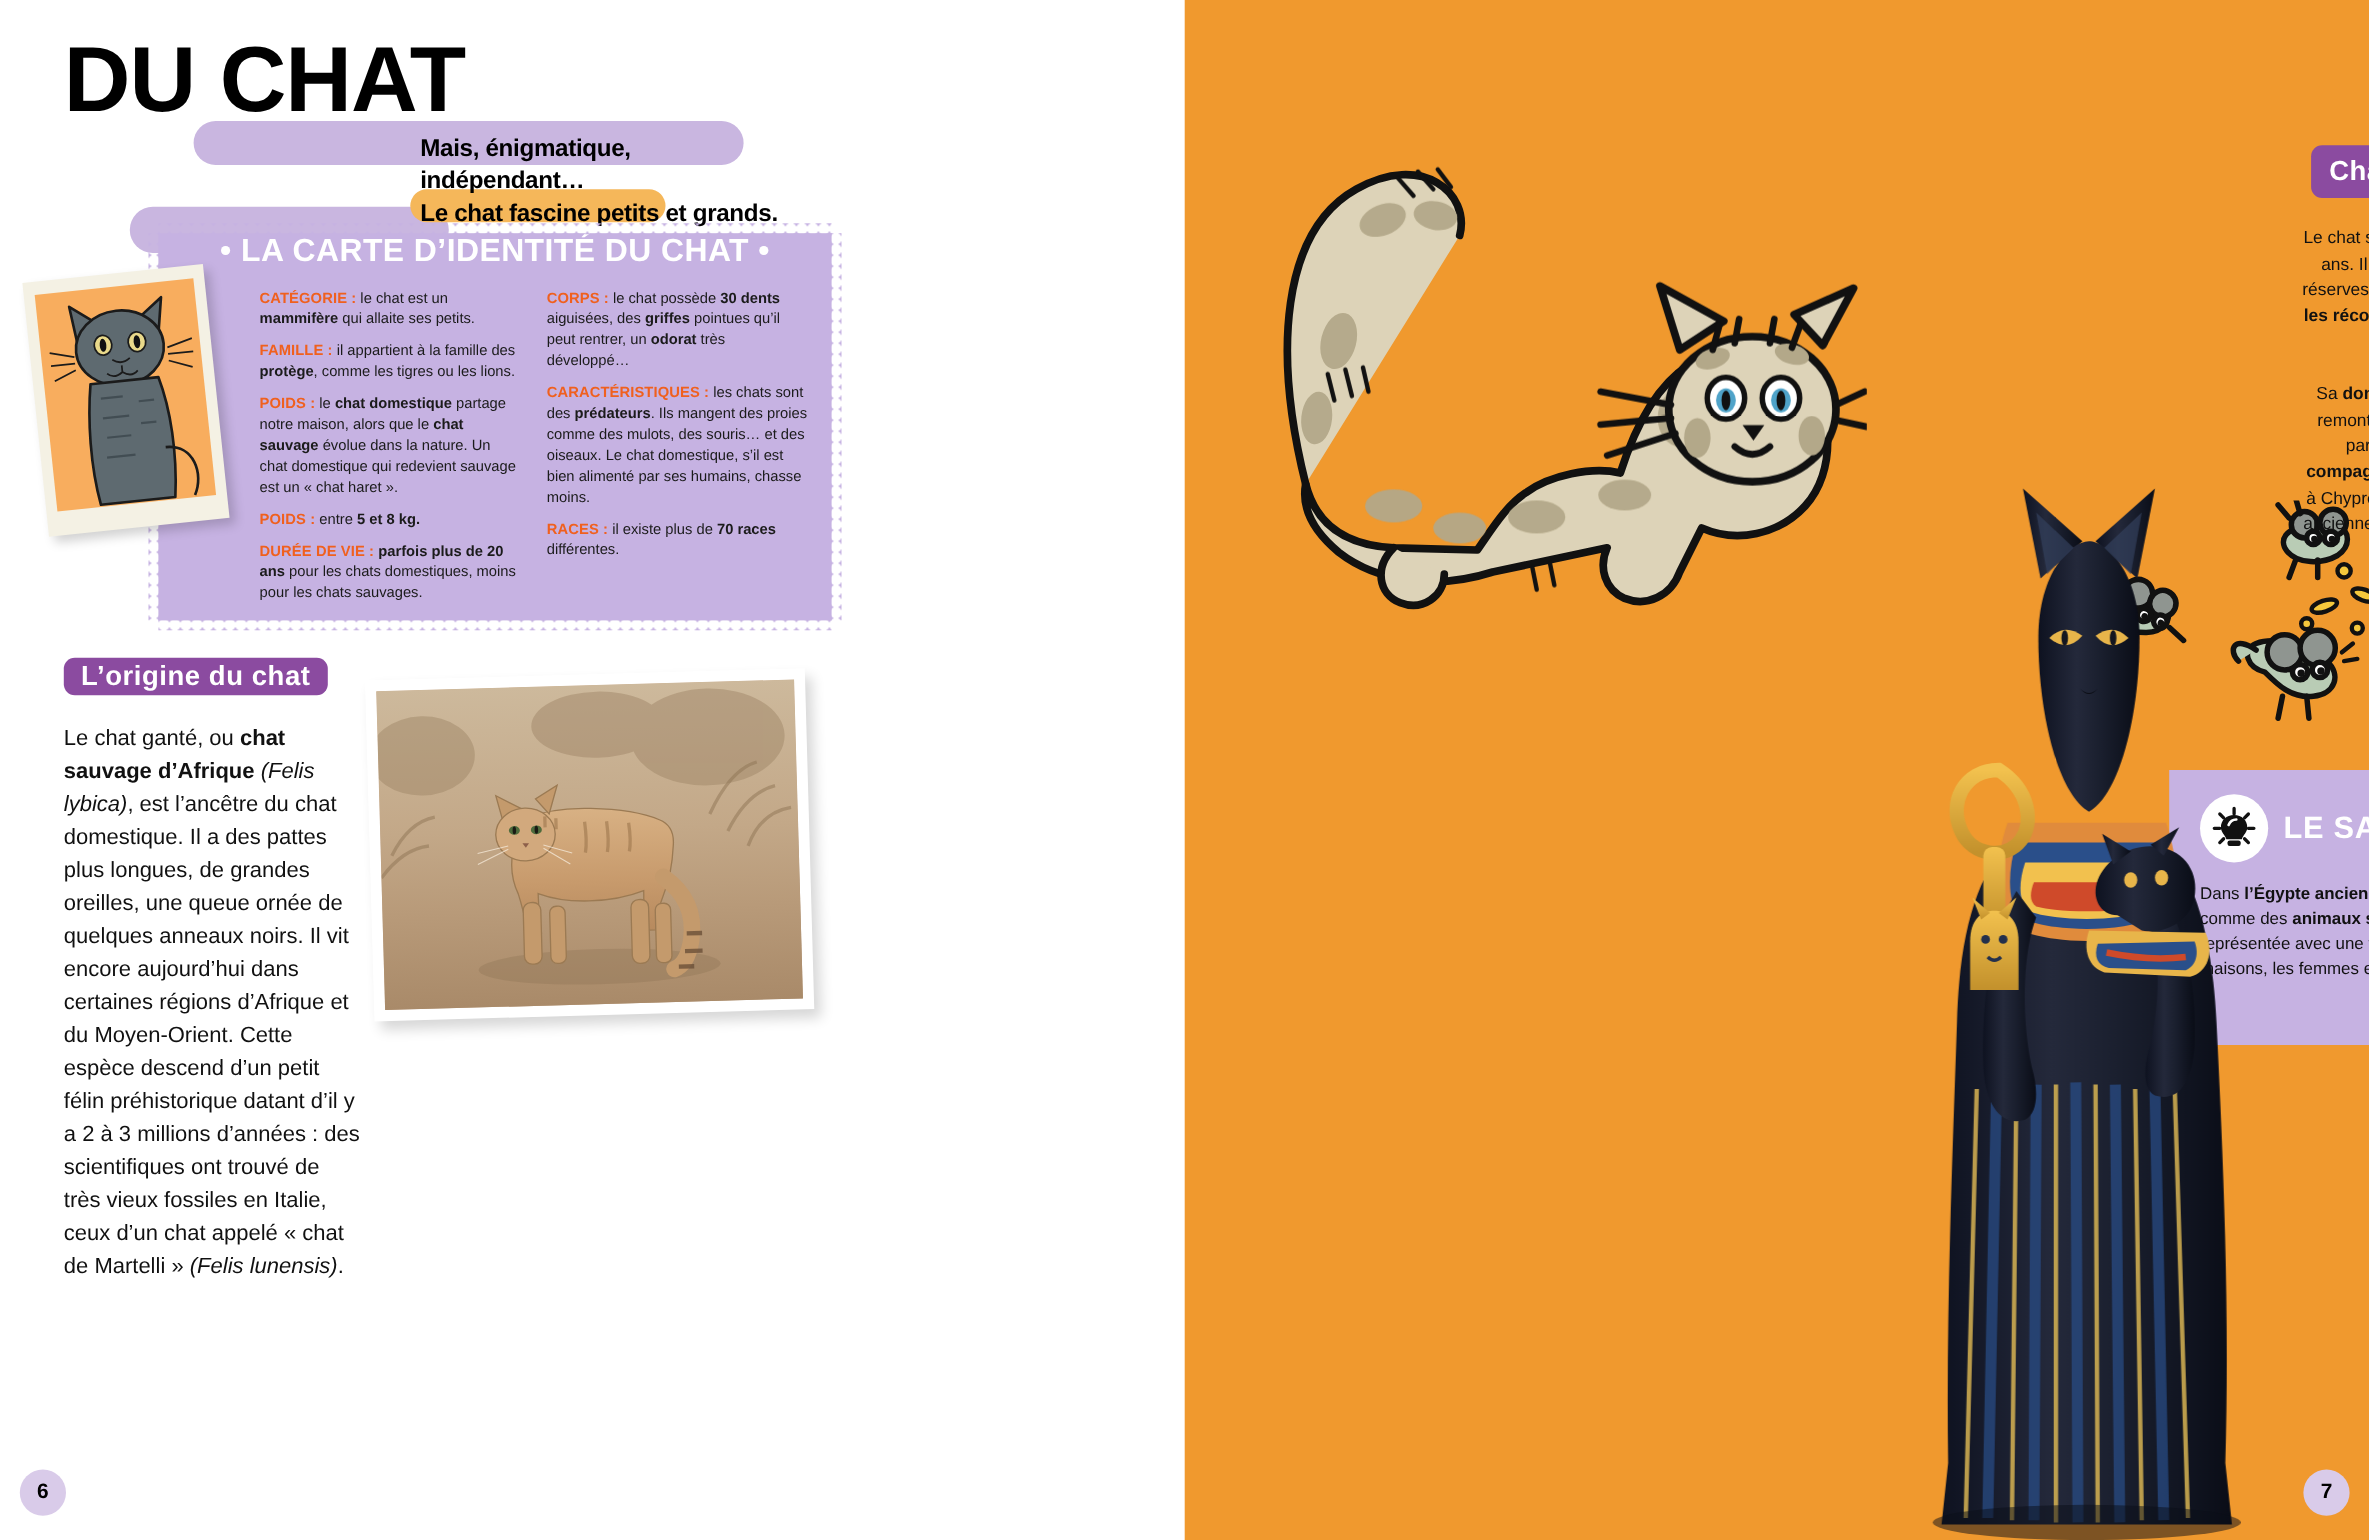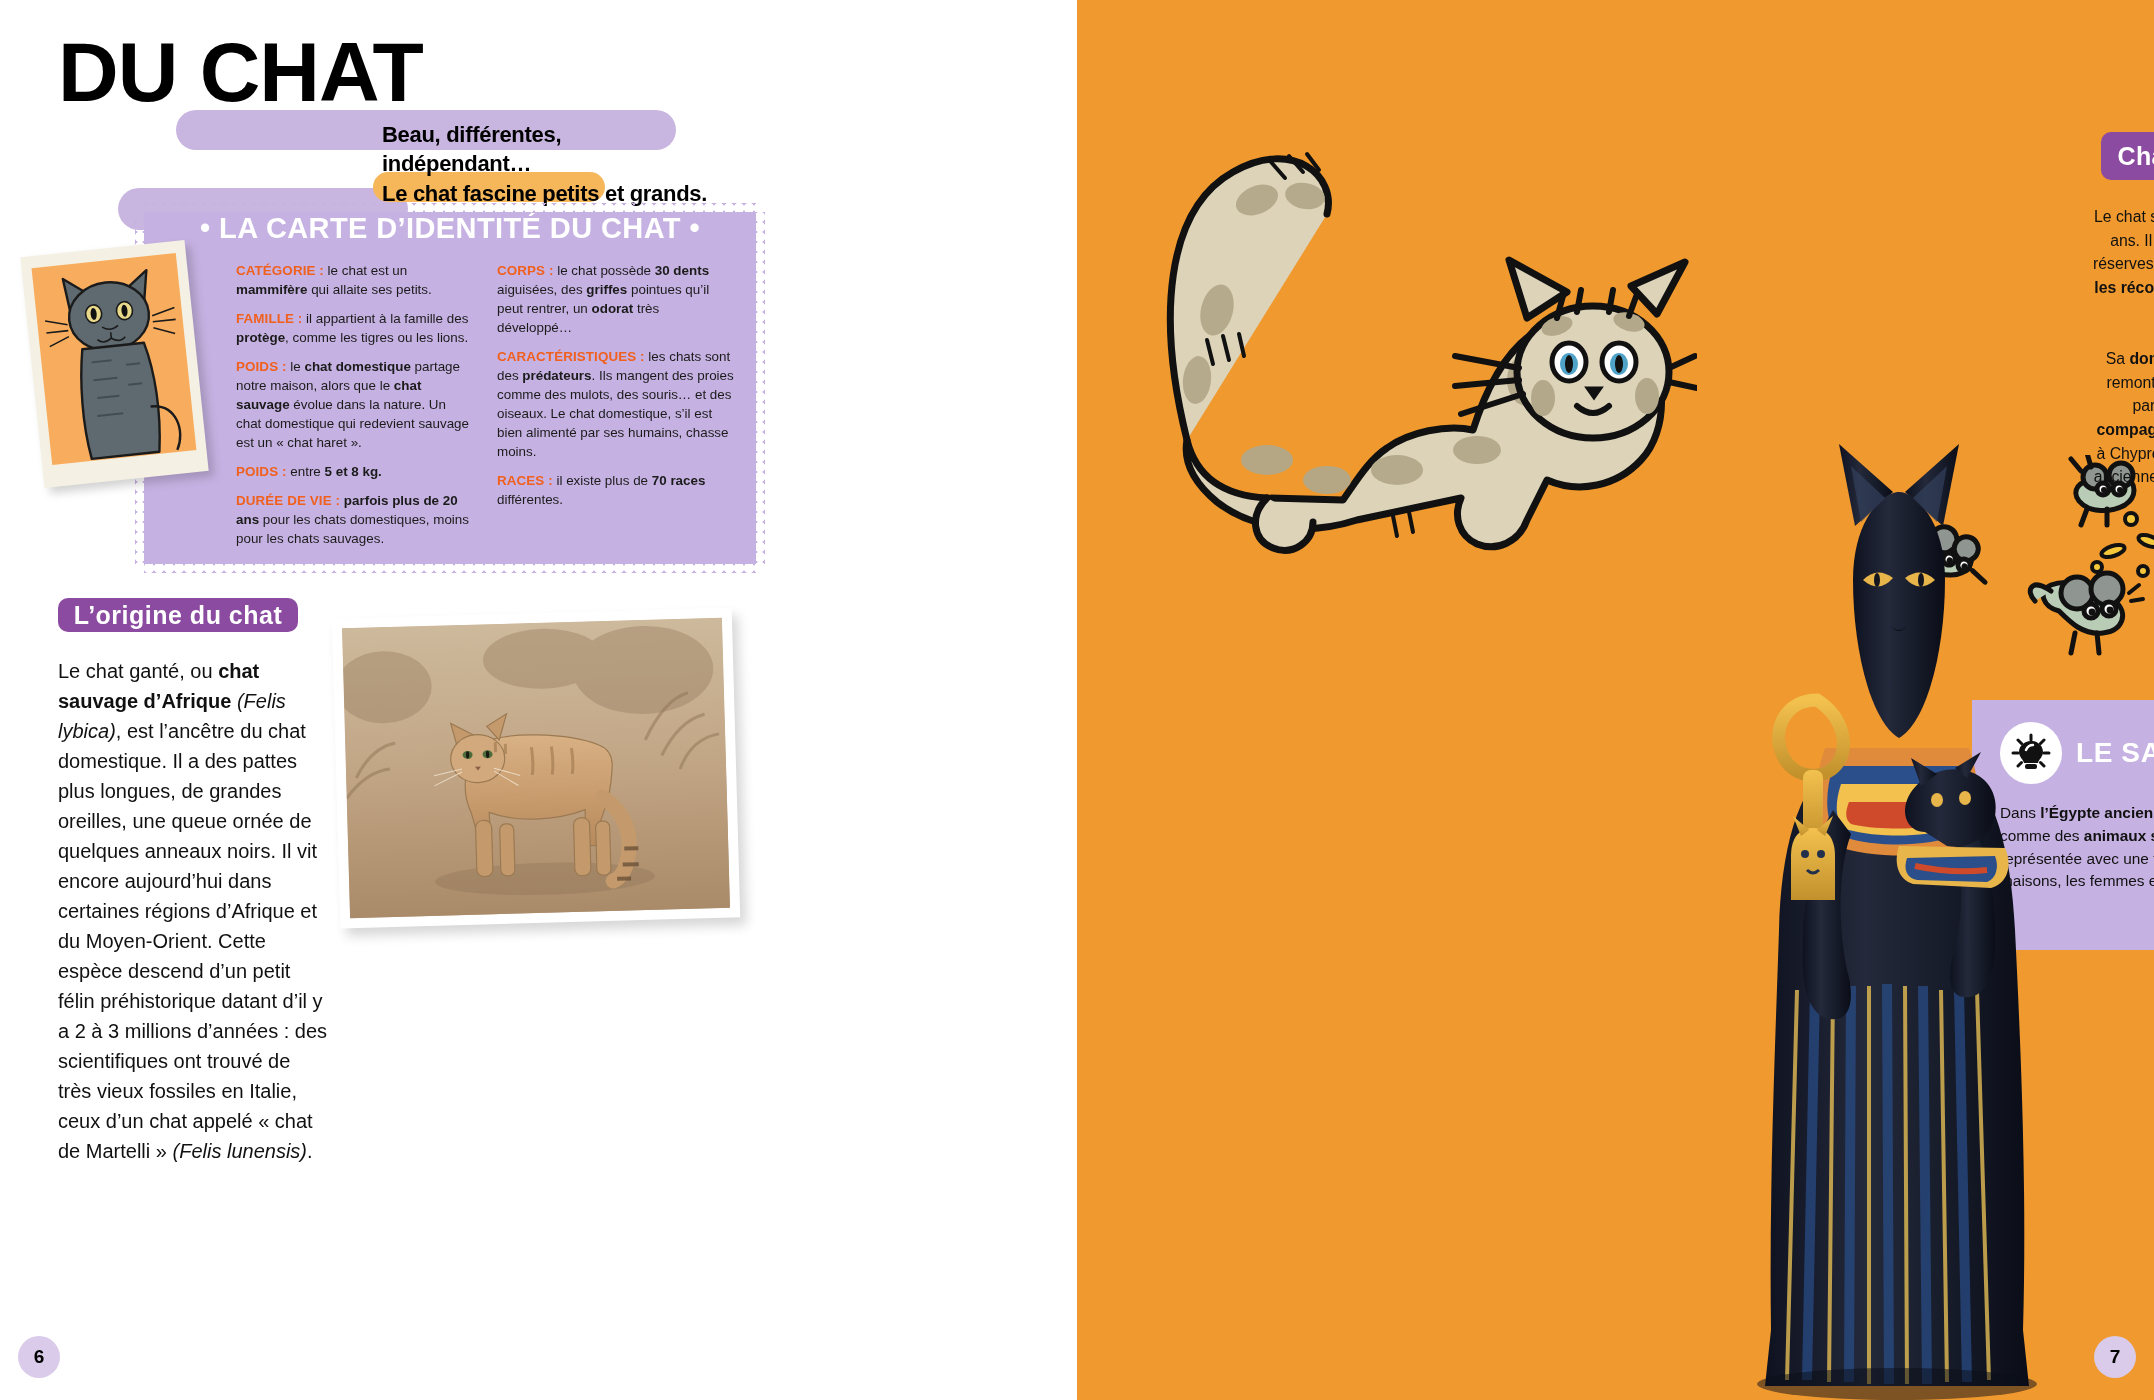--- a/index.html
+++ b/index.html
@@ -126,21 +126,21 @@
   <div class="page-left">
 
     <div class="title-block">
       <div class="t-hl1"></div>
       <div class="t-hl2"></div>
       <div class="title-line t2"><span>DU CHAT</span></div>
     </div>
 
     <div class="sub-hl"></div>
     <div class="subtitle">
-      <div>Beau, différentes, indépendant…</div>
+      <div>Mais, énigmatique, indépendant…</div>
       <div>Le chat fascine petits et grands.</div>
       <div>Mais qui est-il vraiment ?</div>
     </div>
 
     <div class="idcard">
       <div class="idcard-sides l"></div>
       <div class="idcard-sides r"></div>
       <div class="idcard-title">• LA CARTE D’IDENTITÉ DU CHAT •</div>
       <div class="idcols">
         <div class="idcol">

